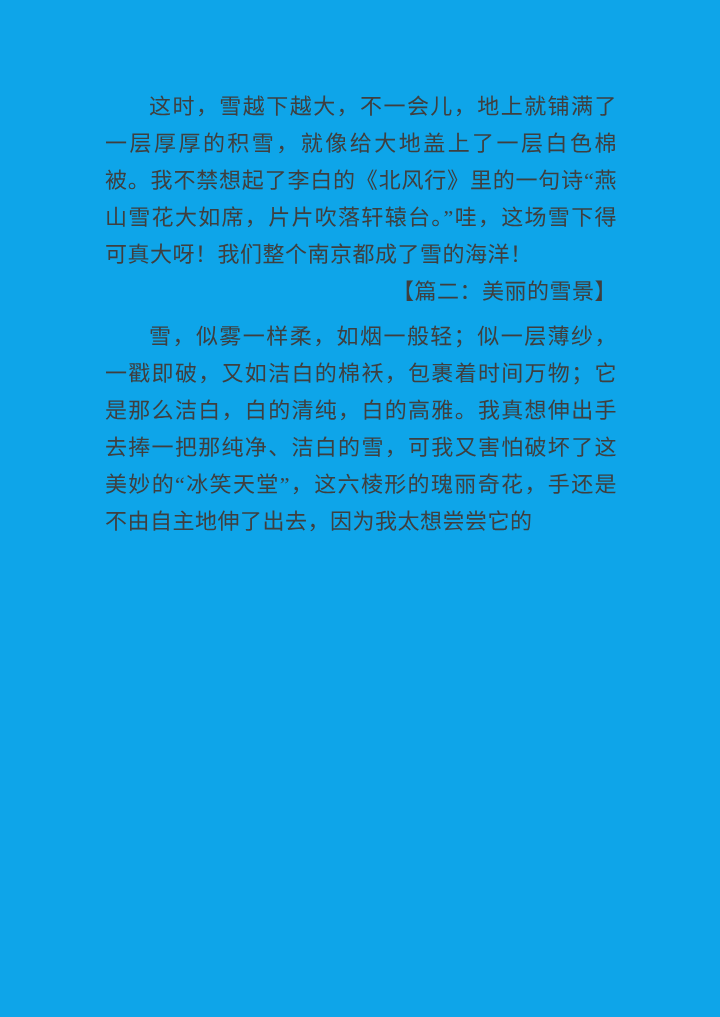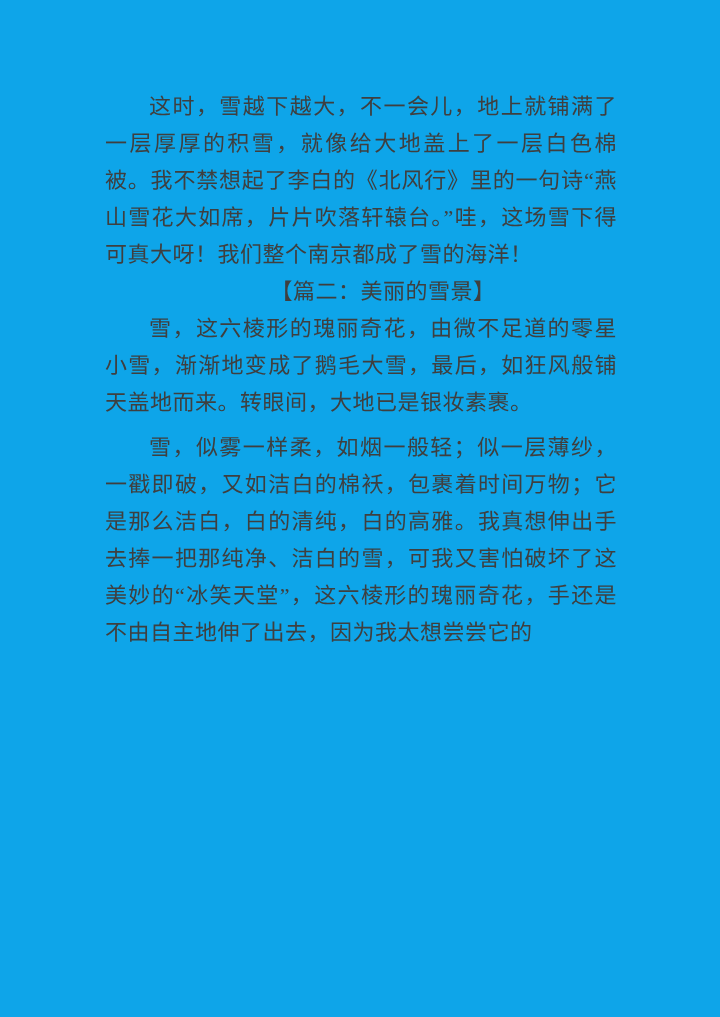--- a/index.html
+++ b/index.html
@@ -25,28 +25,27 @@
     line-height: 37px;
     text-align: justify;
     text-justify: inter-ideograph;
     letter-spacing: 0.5px;
   }
   .para {
     margin: 0;
     text-indent: 2em;
   }
   .para.heading {
-    text-align: center;
+    text-align: right;
   }
   .para.sp5 { margin-top: 5px; }
   .para.sp8 { margin-top: 8px; }
 </style>
 </head>
 <body>
 
 <div class="page">
   <div class="text-block">
     <p class="para">这时，雪越下越大，不一会儿，地上就铺满了一层厚厚的积雪，就像给大地盖上了一层白色棉被。我不禁想起了李白的《北风行》里的一句诗“燕山雪花大如席，片片吹落轩辕台。”哇，这场雪下得可真大呀！我们整个南京都成了雪的海洋！</p>
     <p class="para heading">【篇二：美丽的雪景】</p>
-    <p class="para">雪，这六棱形的瑰丽奇花，由微不足道的零星小雪，渐渐地变成了鹅毛大雪，最后，如狂风般铺天盖地而来。转眼间，大地已是银妆素裹。</p>
     <p class="para sp8">雪，似雾一样柔，如烟一般轻；似一层薄纱，一戳即破，又如洁白的棉袄，包裹着时间万物；它是那么洁白，白的清纯，白的高雅。我真想伸出手去捧一把那纯净、洁白的雪，可我又害怕破坏了这美妙的“冰笑天堂”，这六棱形的瑰丽奇花，手还是不由自主地伸了出去，因为我太想尝尝它的</p>
   </div>
 </div>
 
 </body></html>

